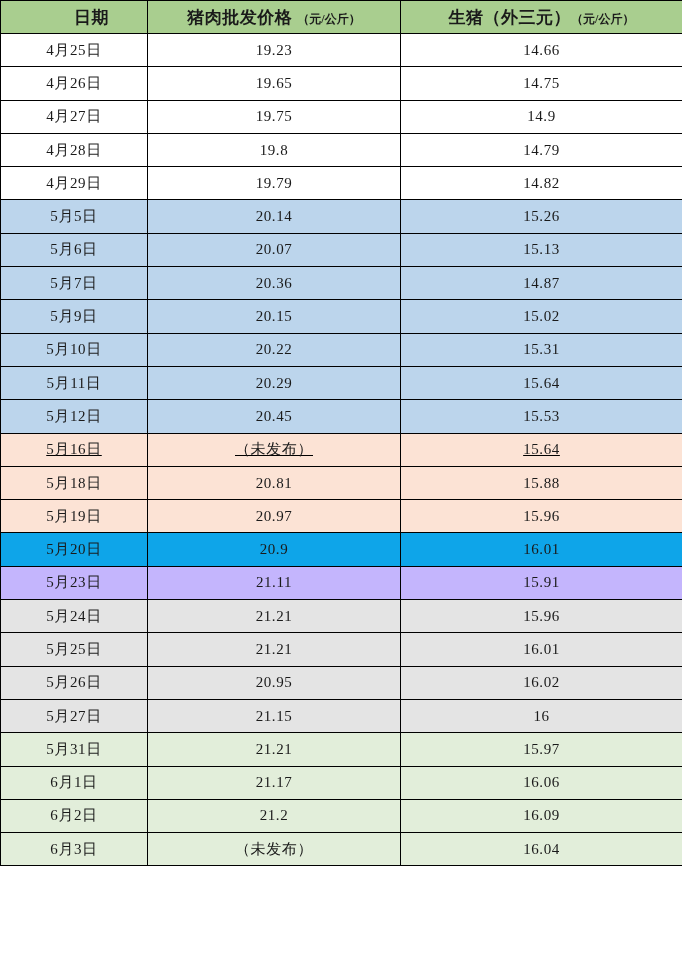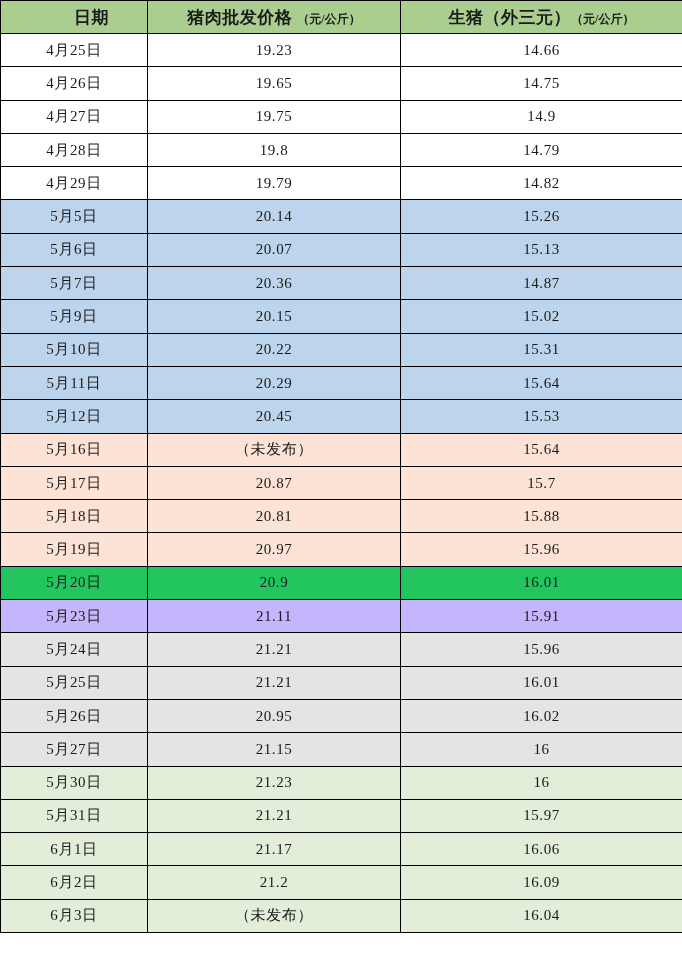--- a/index.html
+++ b/index.html
@@ -128,41 +128,36 @@
       <tr style="background: rgb(188, 213, 236);">
         <td>5月11日</td>
         <td>20.29</td>
         <td>15.64</td>
       </tr>
       <tr style="background: rgb(188, 213, 236);">
         <td>5月12日</td>
         <td>20.45</td>
         <td>15.53</td>
       </tr>
-      <tr style="background: rgb(252, 227, 213);">
+      <tr style="background: rgb(252, 227, 213); text-decoration: underline;">
         <td>5月16日</td>
         <td>（未发布）</td>
         <td>15.64</td>
-      </tr>
-      <tr style="background: rgb(252, 227, 213);">
-        <td>5月17日</td>
-        <td>20.87</td>
-        <td>15.7</td>
       </tr>
       <tr style="background: rgb(252, 227, 213);">
         <td>5月18日</td>
         <td>20.81</td>
         <td>15.88</td>
       </tr>
       <tr style="background: rgb(252, 227, 213);">
         <td>5月19日</td>
         <td>20.97</td>
         <td>15.96</td>
       </tr>
-      <tr style="background: #22c55e;">
+      <tr style="background: #0ea5e9;">
         <td>5月20日</td>
         <td>20.9</td>
         <td>16.01</td>
       </tr>
       <tr style="background: #c4b5fd; font-family: Liberation Serif, serif;">
         <td>5月23日</td>
         <td>21.11</td>
         <td>15.91</td>
       </tr>
       <tr style="background: rgb(228, 228, 228);">
@@ -179,25 +174,20 @@
         <td>5月26日</td>
         <td>20.95</td>
         <td>16.02</td>
       </tr>
       <tr style="background: rgb(228, 228, 228);">
         <td>5月27日</td>
         <td>21.15</td>
         <td>16</td>
       </tr>
       <tr style="background: rgb(226, 238, 218);">
-        <td>5月30日</td>
-        <td>21.23</td>
-        <td>16</td>
-      </tr>
-      <tr style="background: rgb(226, 238, 218);">
         <td>5月31日</td>
         <td>21.21</td>
         <td>15.97</td>
       </tr>
       <tr style="background: rgb(226, 238, 218);">
         <td>6月1日</td>
         <td>21.17</td>
         <td>16.06</td>
       </tr>
       <tr style="background: rgb(226, 238, 218);">

